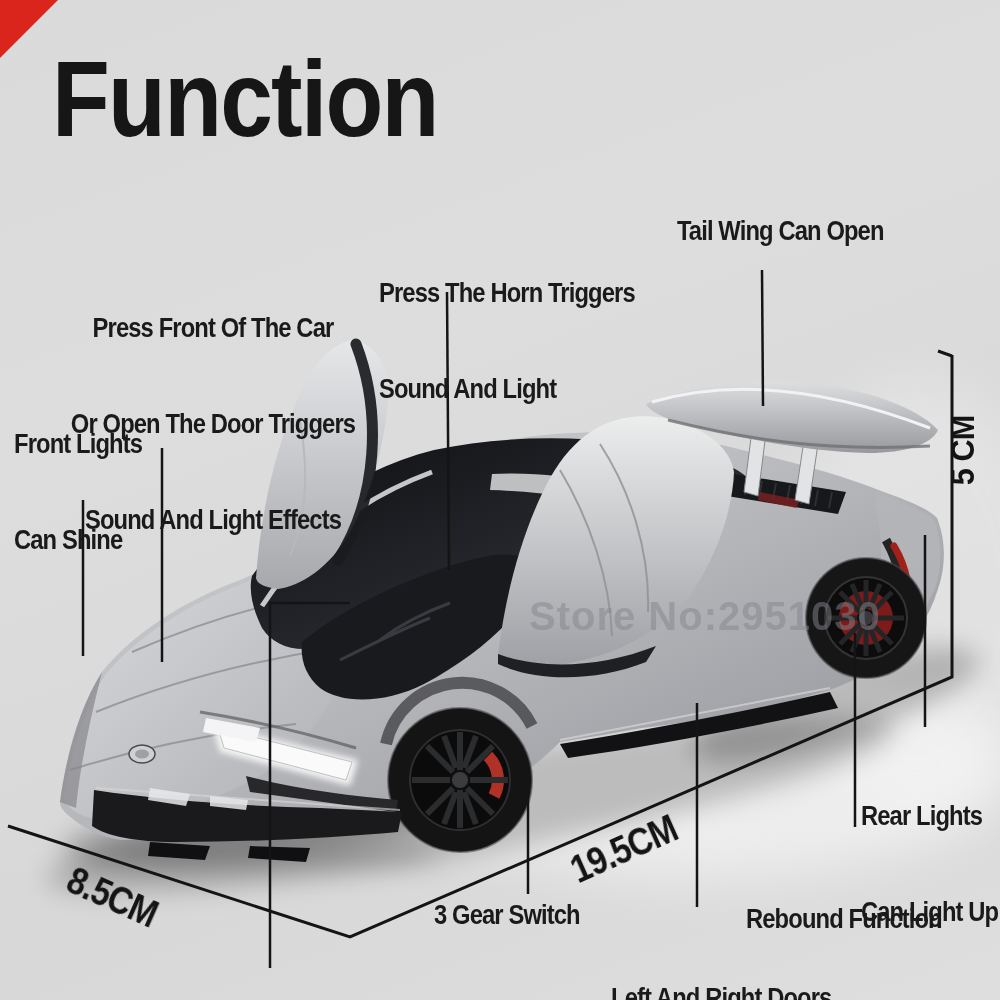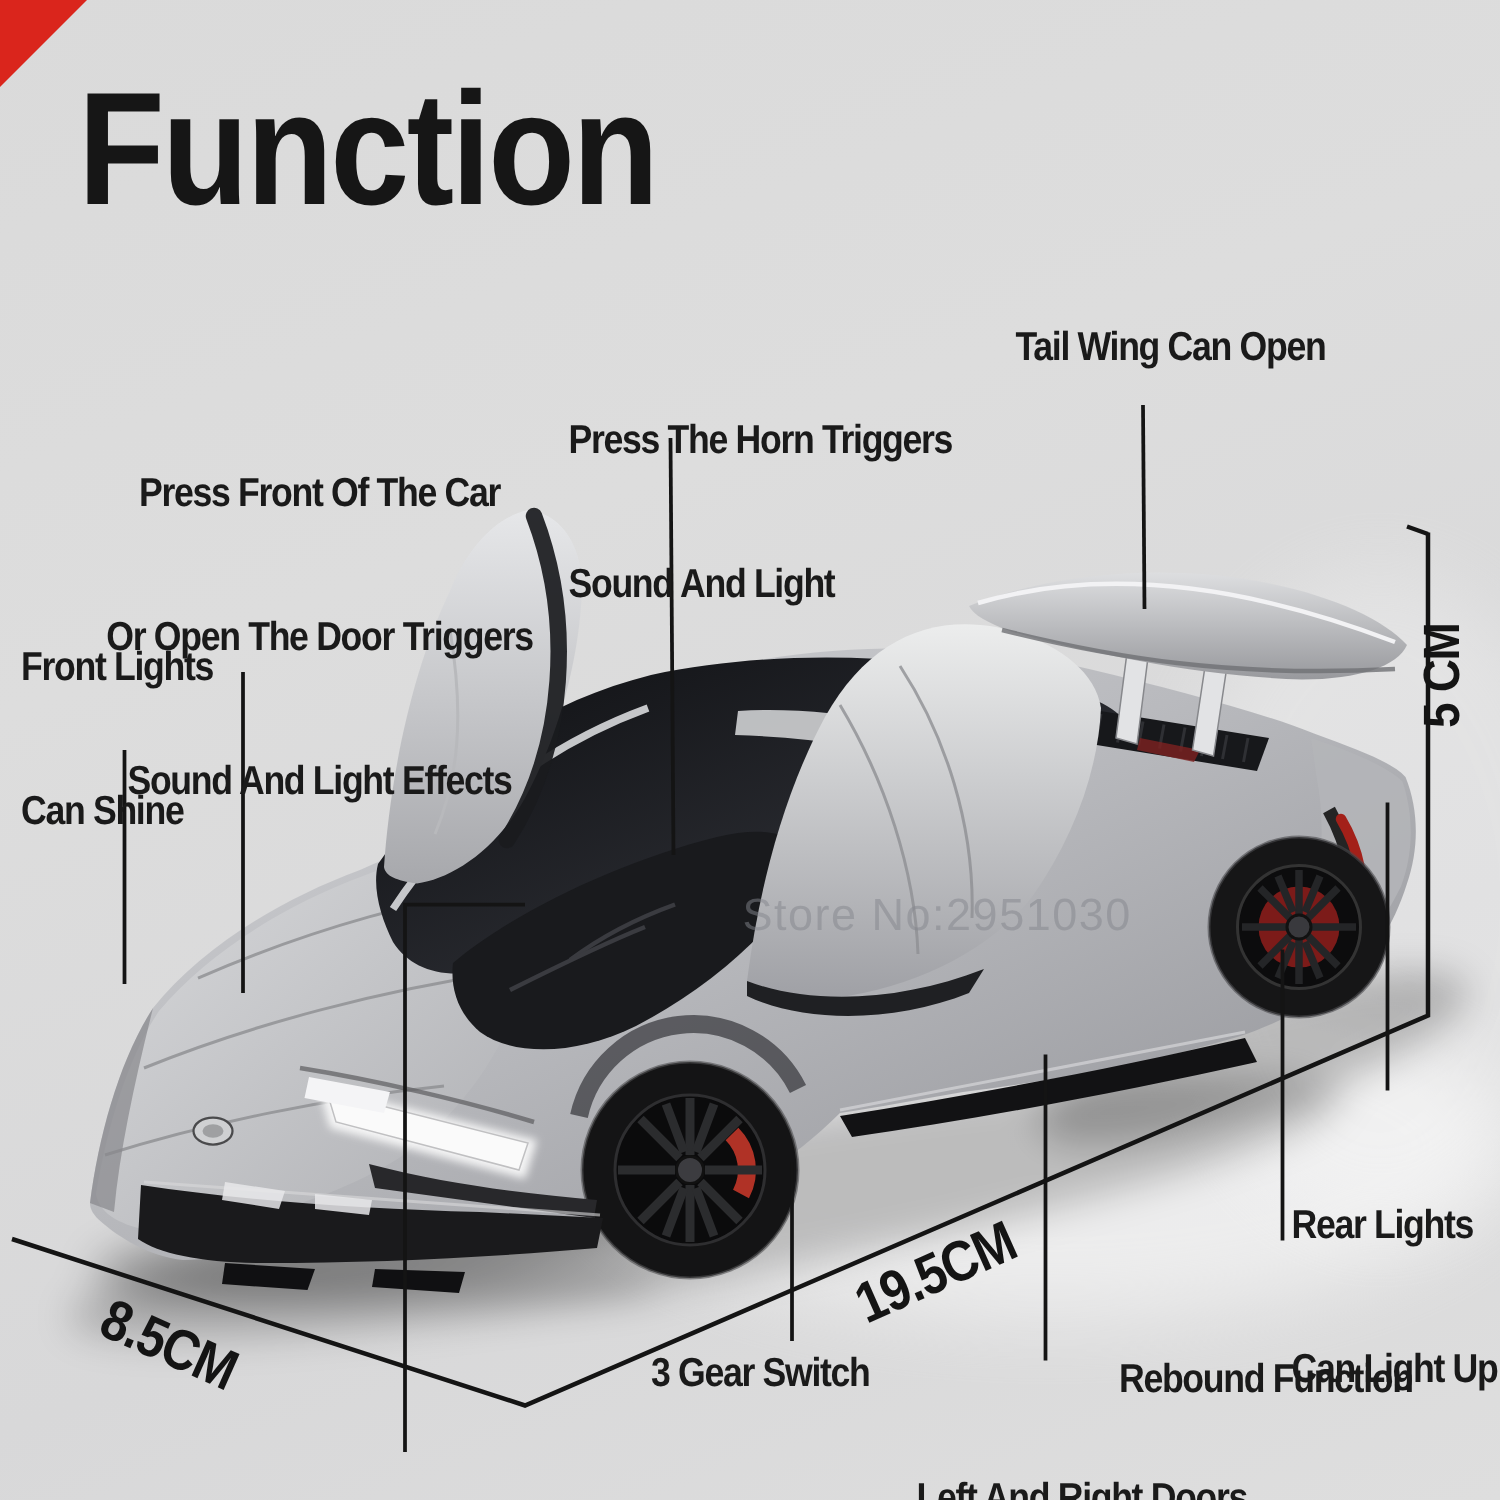--- a/index.html
+++ b/index.html
@@ -10,21 +10,21 @@
   .layer{position:absolute;top:0;left:0;width:1000px;height:1000px;}
   .txt{position:absolute;color:#1a1a1a;font-weight:700;font-size:27px;
        line-height:32px;letter-spacing:-1px;white-space:pre;
        transform:scaleX(.88);transform-origin:0 0;}
   .center{text-align:center;transform-origin:50% 0;}
   .title{position:absolute;left:52px;top:46px;font-size:107px;font-weight:700;
          letter-spacing:-2px;line-height:107px;color:#161616;
          transform:scaleX(.885);transform-origin:0 0;white-space:pre;}
   .dim{position:absolute;color:#141414;font-weight:700;font-size:38px;
        letter-spacing:-1px;white-space:pre;text-align:center;}
-  .wm{position:absolute;left:495px;top:594px;font-size:30px;font-weight:400;
+  .wm{position:absolute;left:529px;top:594px;font-size:40px;font-weight:700;
       color:#84868d;opacity:.5;letter-spacing:1px;white-space:pre;}
 </style>
 </head>
 <body>
 
 <div class="stage">
 
   <svg class="layer" viewBox="0 0 1000 1000">
     <defs>
       <linearGradient id="gBody" x1="0" y1="0" x2="1" y2="1">

